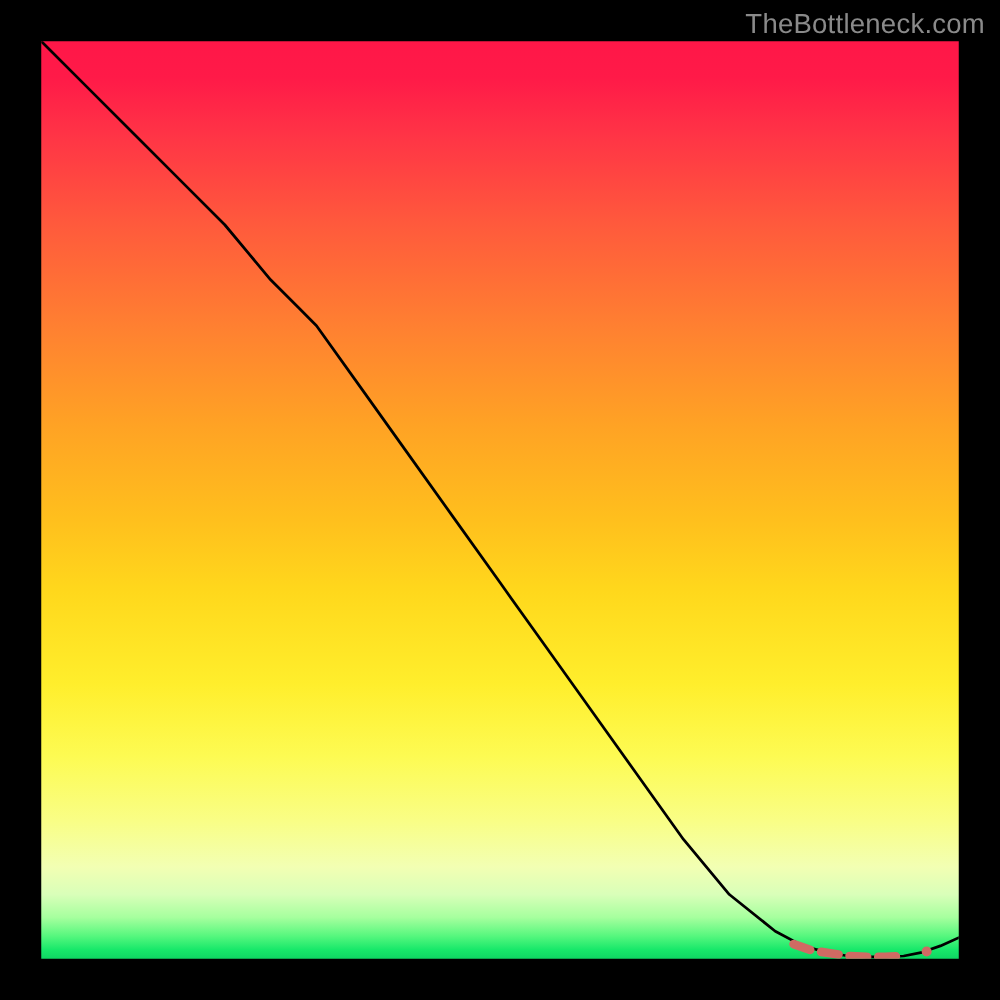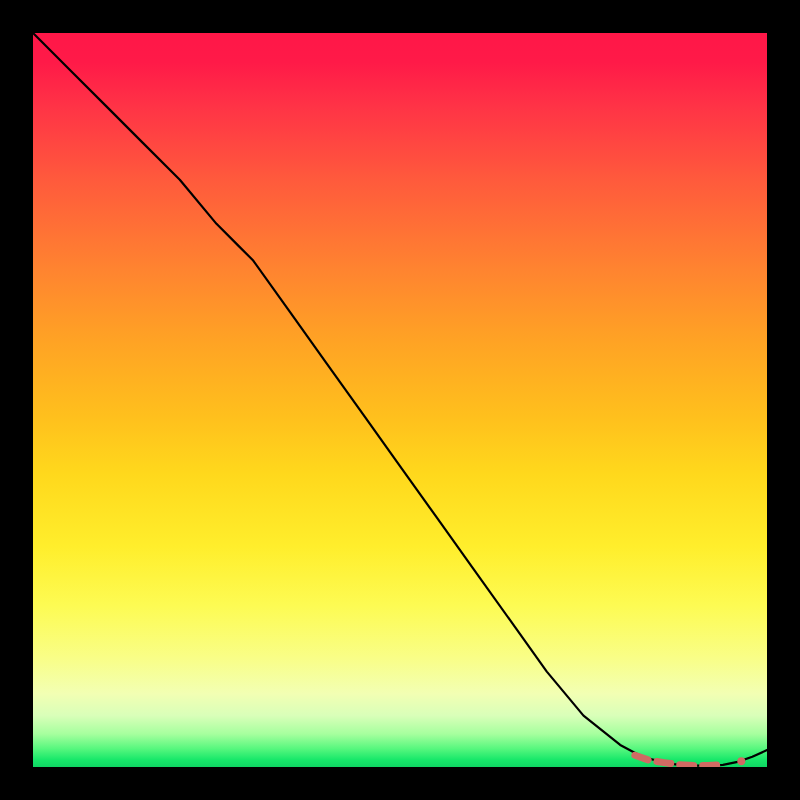--- a/index.html
+++ b/index.html
@@ -67,13 +67,14 @@
 </head>
 <body>
 
 <div class="stage">
   <div class="plot"></div>
   <svg class="svg-layer" viewBox="0 0 734 734" preserveAspectRatio="none">
     <path id="curve-path" fill="none" stroke="#000000" stroke-width="2.2" stroke-linejoin="round" stroke-linecap="round" d="M0.00 0.00 L36.70 36.70 L73.40 73.40 L110.10 110.10 L146.80 146.80 L183.50 190.84 L205.52 212.86 L220.20 227.54 L256.90 278.92 L293.60 330.30 L330.30 381.68 L367.00 433.06 L403.70 484.44 L440.40 535.82 L477.10 587.20 L513.80 638.58 L550.50 682.62 L587.20 711.98 L609.22 723.72 L631.24 729.60 L645.92 731.80 L660.60 732.53 L675.28 732.53 L689.96 731.80 L704.64 728.86 L719.32 723.72 L734.00 717.12"></path>
     <path id="highlight-path" fill="none" stroke="#d06a63" stroke-width="7" stroke-linecap="round" stroke-dasharray="14 9" d="M601.88 722.26 L616.56 727.39 L631.24 729.60 L645.92 731.80 L660.60 732.53 L675.28 732.53 L689.96 731.80"></path>
     <circle id="highlight-dot" r="4" fill="#d06a63" cx="708.31" cy="728.13"></circle>
   </svg>
+  <div class="watermark">TheBottleneck.com</div>
 </div>
 
 </body></html>

